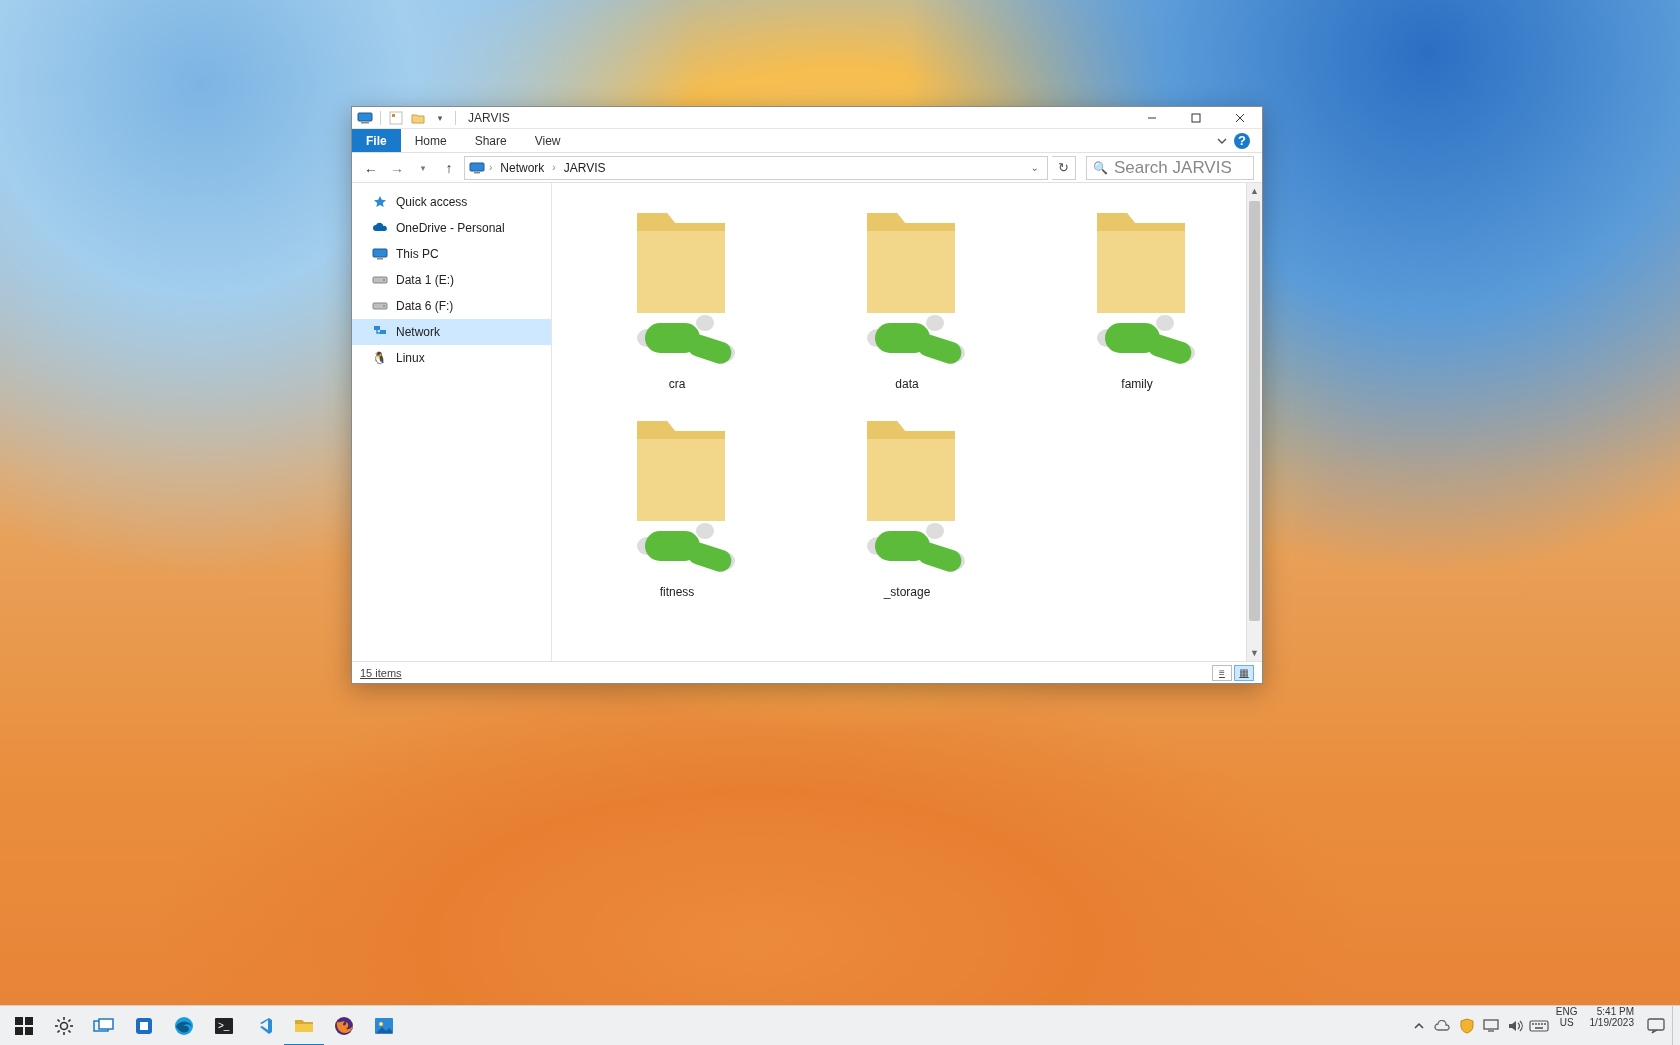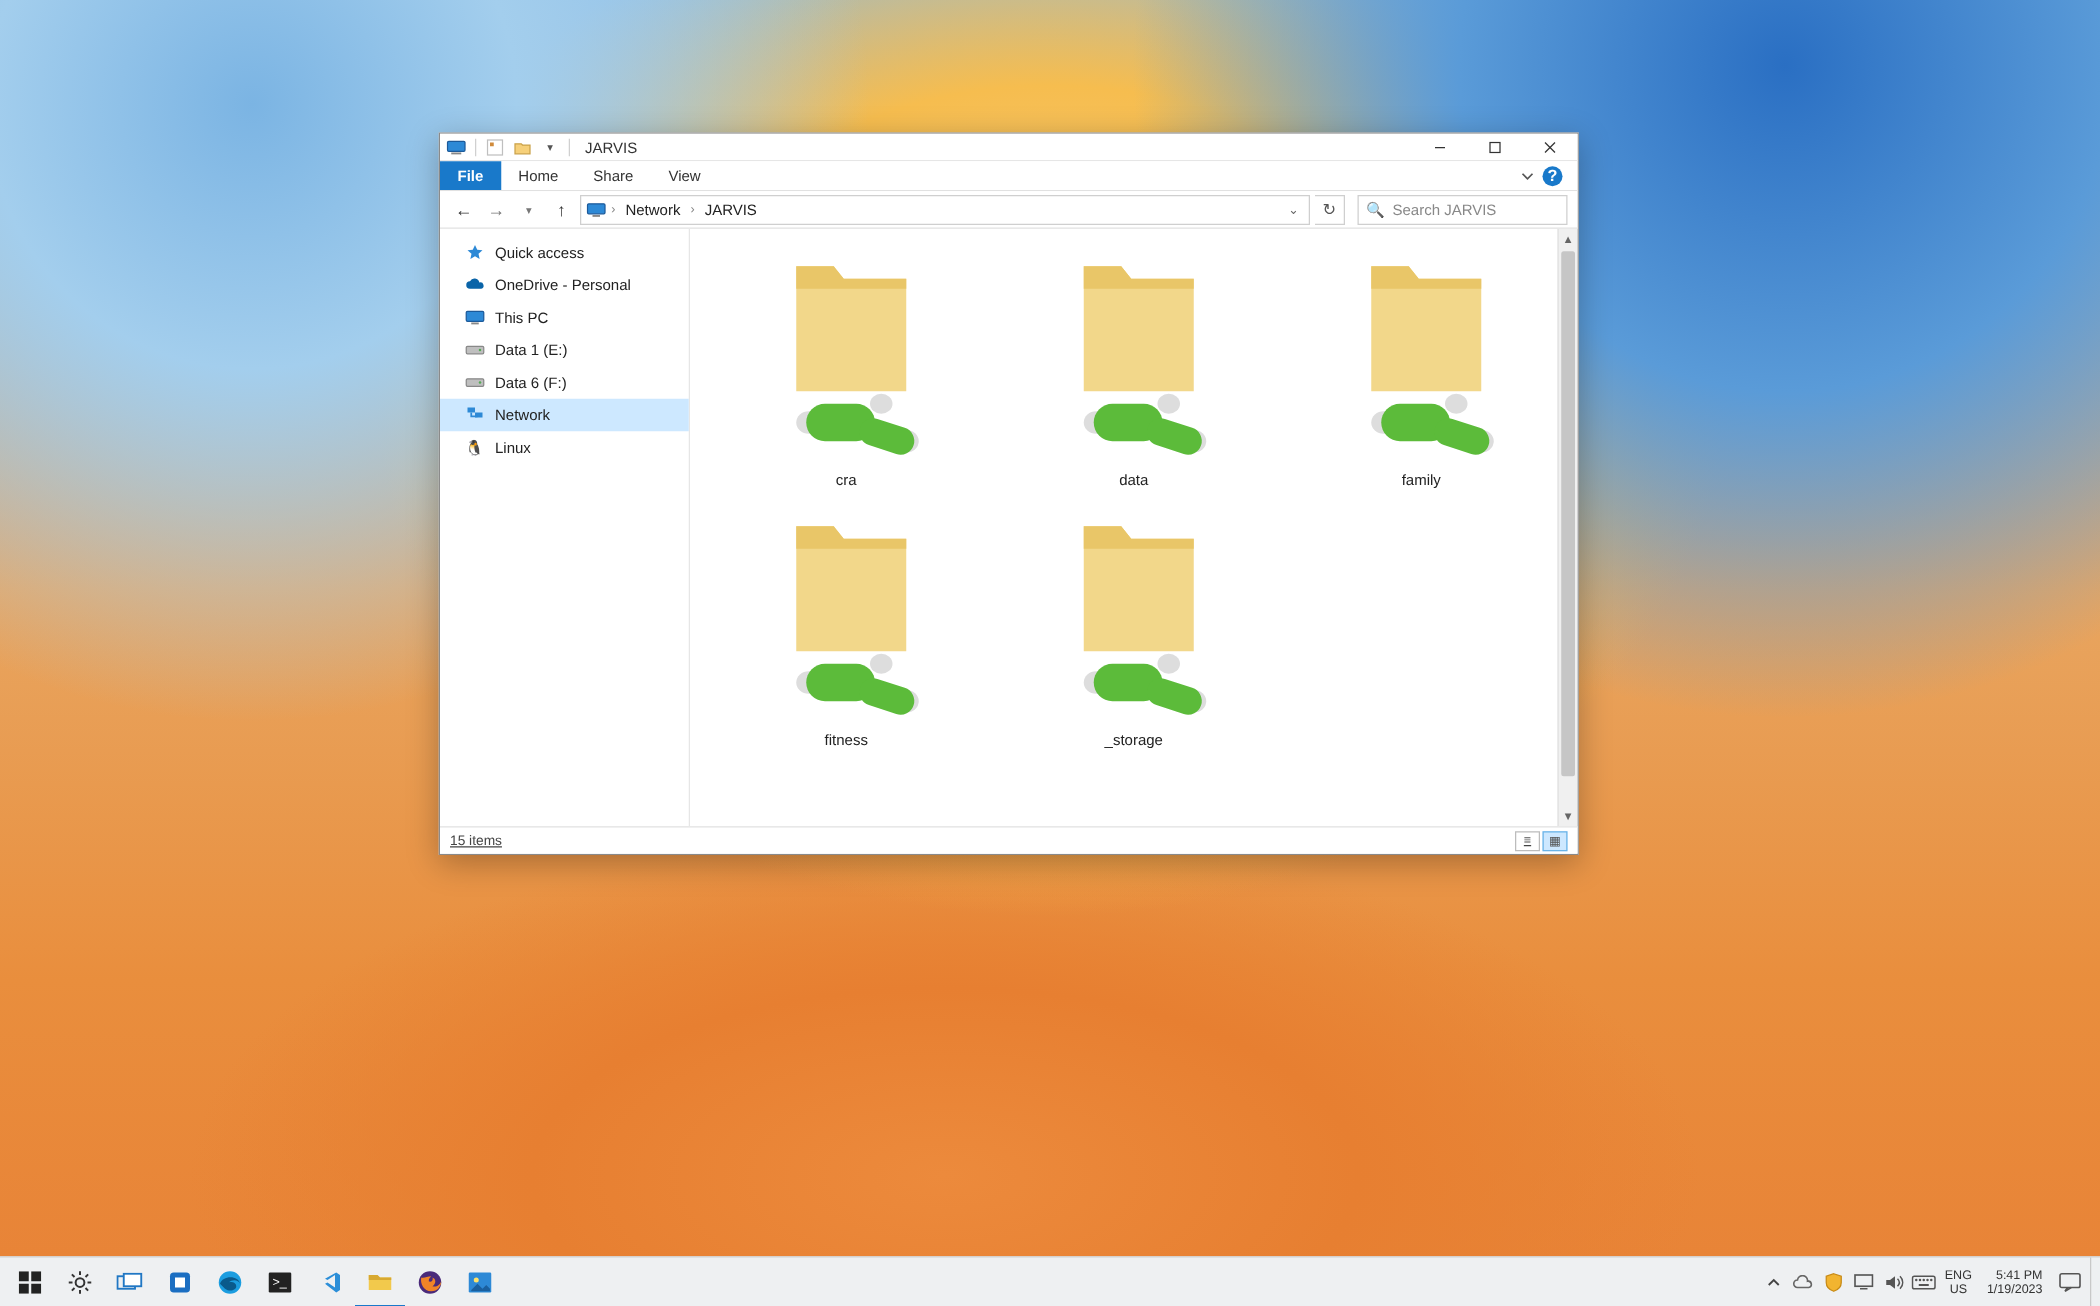--- a/index.html
+++ b/index.html
@@ -50,21 +50,21 @@
   .nav-btn { width:22px;height:22px;display:flex;align-items:center;justify-content:center;color:#777;font-size:14px; }
   .nav-btn.enabled{color:#333;}
   .addr-box { flex:1; height:24px; border:1px solid #cfcfcf; display:flex;align-items:center; padding:0 4px; gap:4px;}
   .pc-icon{width:16px;height:12px;}
   .crumb{font-size:12px;color:#222;padding:0 4px;}
   .crumb-sep{color:#888;font-size:10px;}
   .addr-drop{margin-left:auto;color:#666;font-size:10px;padding:0 4px;}
   .refresh{width:24px;height:24px;border:1px solid #cfcfcf;border-left:none;display:flex;align-items:center;justify-content:center;color:#555;font-size:13px;}
   .search-box{width:168px;height:24px;border:1px solid #cfcfcf;margin-left:6px;display:flex;align-items:center;padding:0 6px;gap:6px;}
   .search-box .mag{color:#888;font-size:12px;}
-  .search-box input{border:none;outline:none;font-size:12px;width:100%;color:#737373;}
+  .search-box input{border:none;outline:none;font-size:17px;width:100%;color:#737373;}
   .search-box input::placeholder{color:#888;}
 
   
   .body { flex:1; display:flex; overflow:hidden; }
   .navpane { width:200px; background:#fff; border-right:1px solid #e6e6e6; padding-top:6px;}
   .nav-item{height:26px;display:flex;align-items:center;gap:8px;padding-left:20px;font-size:12px;color:#222;}
   .nav-item.selected{background:#cde8ff;}
   .nav-ico{width:16px;height:16px;display:flex;align-items:center;justify-content:center;}
   .content { flex:1; overflow:auto; position:relative; }
   .folder-grid{display:grid;grid-template-columns:repeat(3,1fr);gap:10px 0;padding:10px 10px 20px 10px;}
@@ -79,21 +79,21 @@
   .statusbar{height:22px;border-top:1px solid #e1e1e1;display:flex;align-items:center;padding:0 8px;font-size:11px;color:#444;background:#fff;text-decoration:underline;}
   .status-views{margin-left:auto;display:flex;gap:2px;}
   .view-btn{width:20px;height:16px;border:1px solid #bcbcbc;display:flex;align-items:center;justify-content:center;font-size:10px;color:#555;}
   .view-btn.active{background:#cde8ff;border-color:#69b3e7;}
 
   
   .taskbar{position:absolute;left:0;right:0;bottom:0;height:40px;background:#eef0f2;border-top:1px solid #d0d0d0;display:flex;align-items:center;}
   .tb-left{display:flex;align-items:center;gap:0;padding-left:4px;}
   .tb-btn{width:40px;height:40px;display:flex;align-items:center;justify-content:center;}
   .tb-btn.active{border-bottom:2px solid #1979ca;}
-  .tb-right{margin-left:auto;display:flex;align-items:center;gap:2px;padding-right:2px;}
+  .tb-right{margin-left:auto;display:flex;gap:2px;padding-right:2px;}
   .tray-ico{width:22px;height:40px;display:flex;align-items:center;justify-content:center;color:#444;font-size:13px;}
   .lang{font-size:10px;line-height:11px;color:#333;text-align:center;padding:0 4px;}
   .clock{font-size:10px;line-height:11px;color:#333;text-align:right;padding:0 6px;}
   .showdesk{width:6px;height:40px;border-left:1px solid #c8c8c8;}
   .notif{width:28px;height:40px;display:flex;align-items:center;justify-content:center;}
 
   
   svg{display:block;}
 </style>
 </head>

